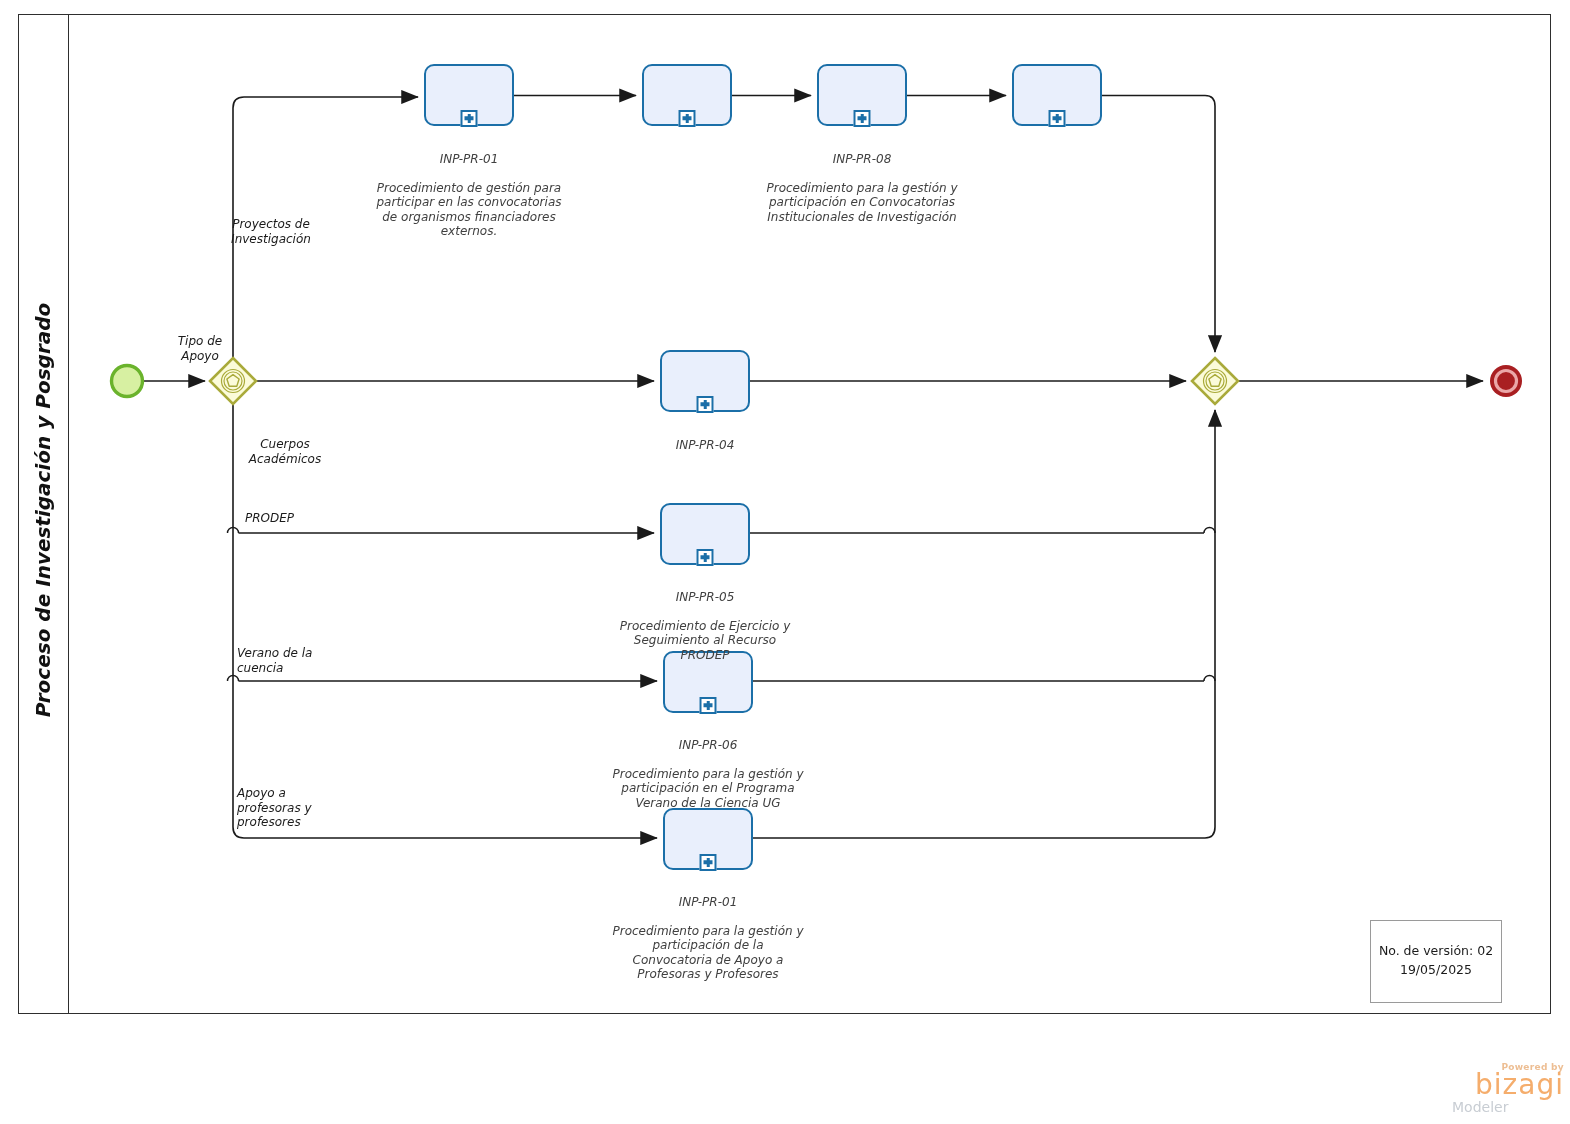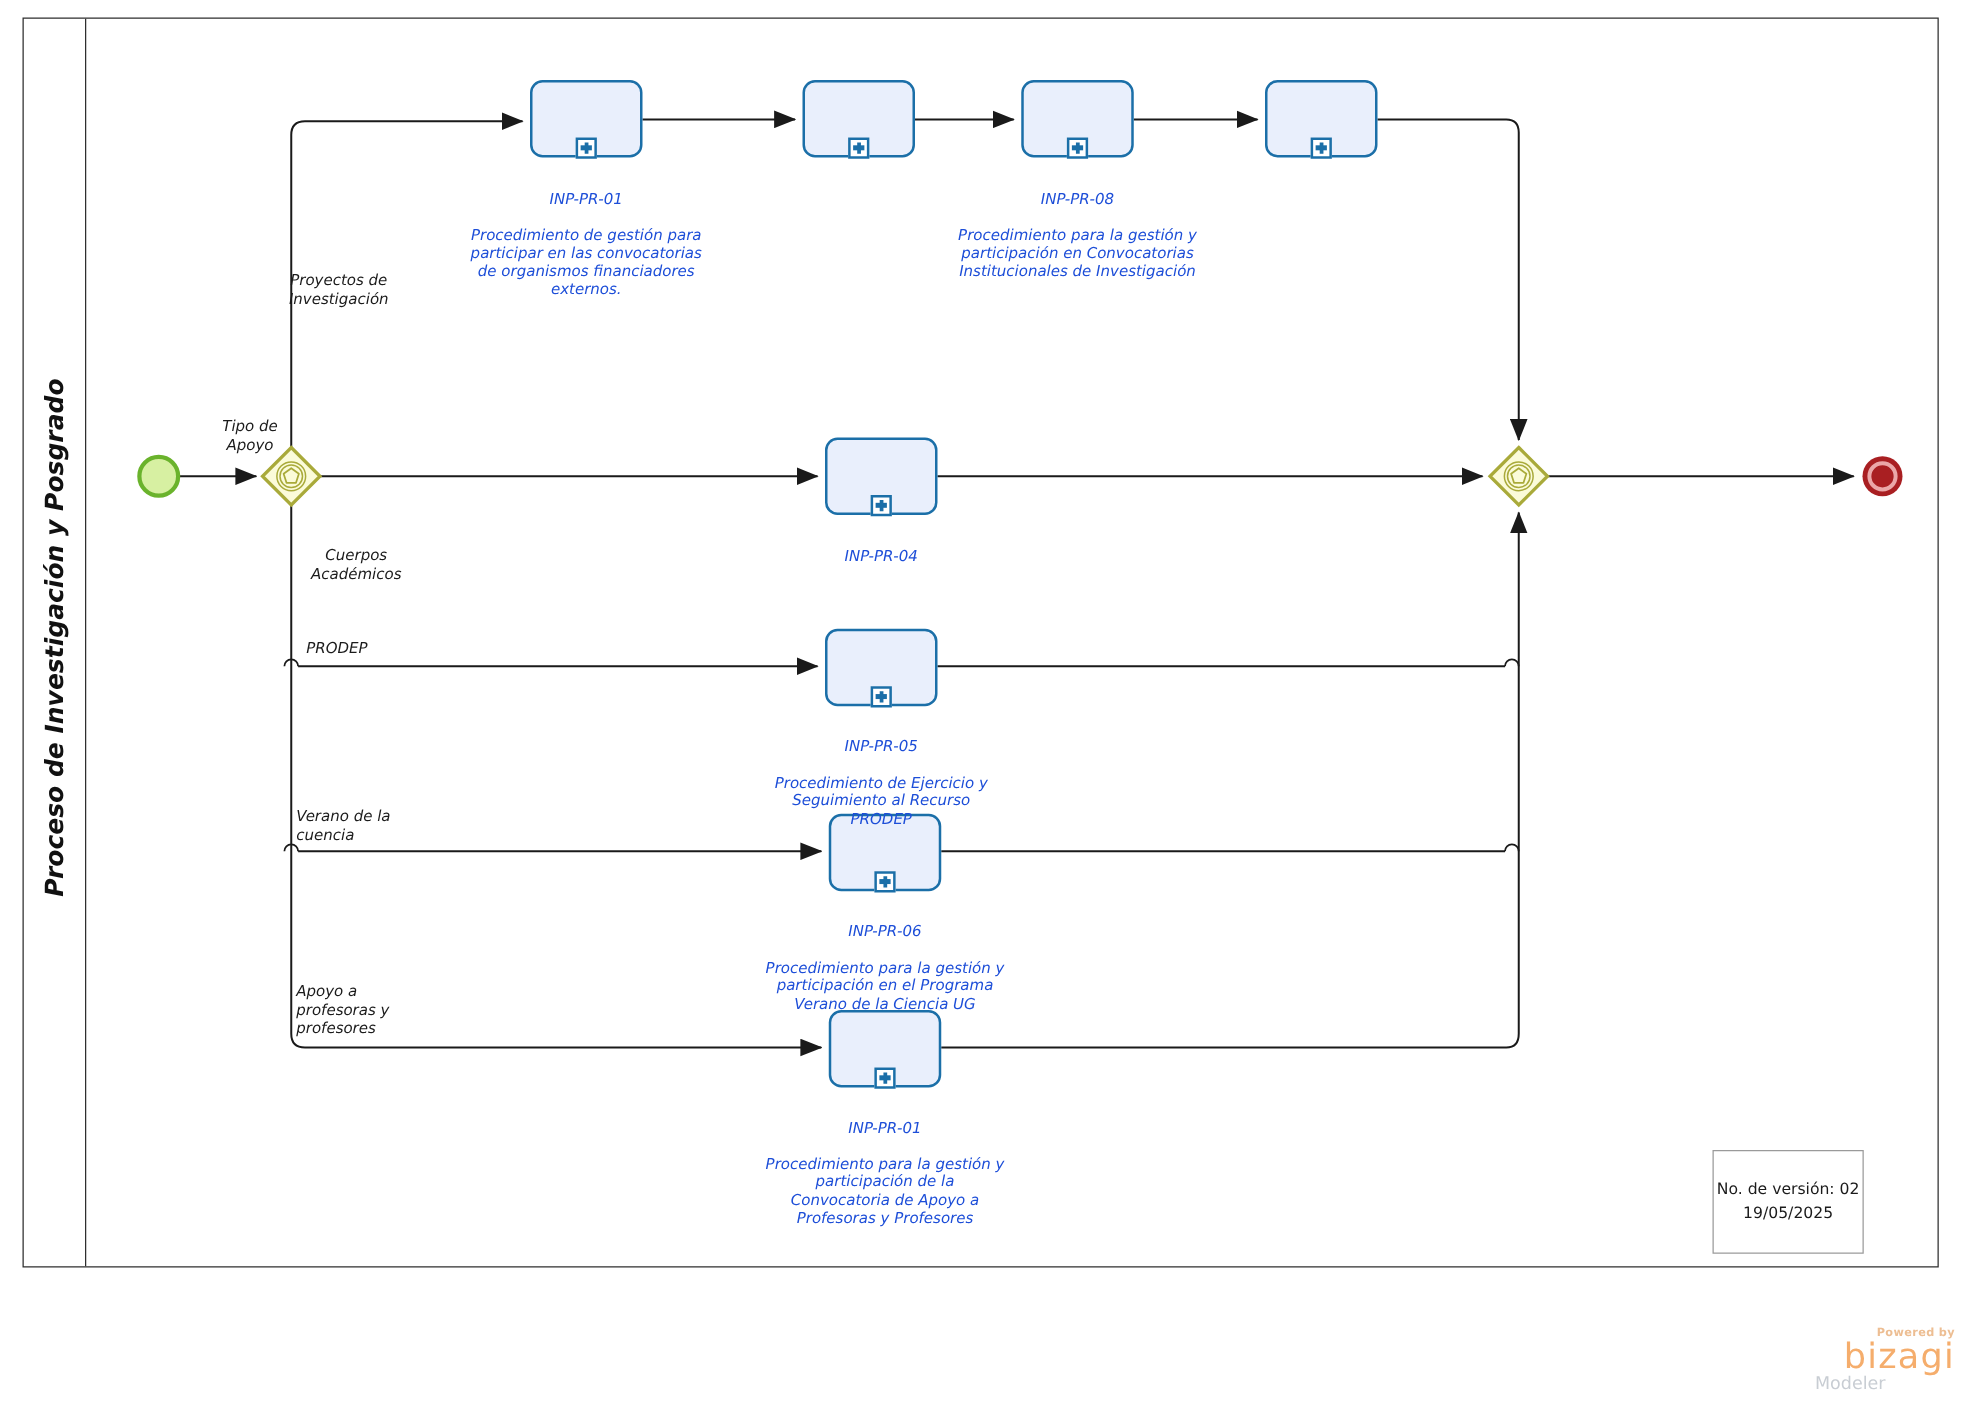--- a/index.html
+++ b/index.html
@@ -16,24 +16,24 @@
   .hop{stroke:#1a1a1a;stroke-width:1.4;fill:none;}
   .task{position:absolute;box-sizing:border-box;width:90px;height:62px;background:#E9EFFC;
         border:2.5px solid #1B6FA8;border-radius:10px;}
   .plus-box{position:absolute;left:50%;bottom:-2.5px;transform:translateX(-50%);
             width:17px;height:17px;box-sizing:border-box;background:#fff;border:2px solid #1B6FA8;}
   .plus-box::before{content:"";position:absolute;left:2px;right:2px;top:50%;height:3.5px;
             transform:translateY(-50%);background:#1B6FA8;}
   .plus-box::after{content:"";position:absolute;top:2px;bottom:2px;left:50%;width:3.5px;
             transform:translateX(-50%);background:#1B6FA8;}
   .label{position:absolute;width:230px;text-align:center;font-style:italic;font-size:12px;
-         line-height:14.5px;color:#1d4ed8;white-space:pre-line;}
+         line-height:14.5px;color:#404040;white-space:pre-line;}
   .branch-label{position:absolute;font-style:italic;font-size:12px;line-height:14.5px;
          color:#1b1b1b;white-space:pre-line;}
-  .version-box{position:absolute;left:1370px;top:920px;width:121px;height:83px;
+  .version-box{position:absolute;left:1370px;top:920px;width:132px;height:83px;
          border:1px solid #9a9a9a;background:#fff;box-sizing:border-box;text-align:center;
          padding-top:20px;font-size:12.5px;line-height:19px;color:#1b1b1b;}
   .brand{position:absolute;left:1448px;top:1062px;width:116px;text-align:right;}
   .brand .powered{font-size:9px;font-weight:bold;color:#EDBE93;letter-spacing:.3px;}
   .brand .wordmark{font-size:28px;font-weight:normal;color:#F5AD6C;letter-spacing:1px;
          line-height:26px;text-transform:lowercase;}
   .brand .product{font-size:14px;color:#C8CDD3;text-align:left;padding-left:4px;margin-top:1px;}
 </style>
 </head>
 <body>

